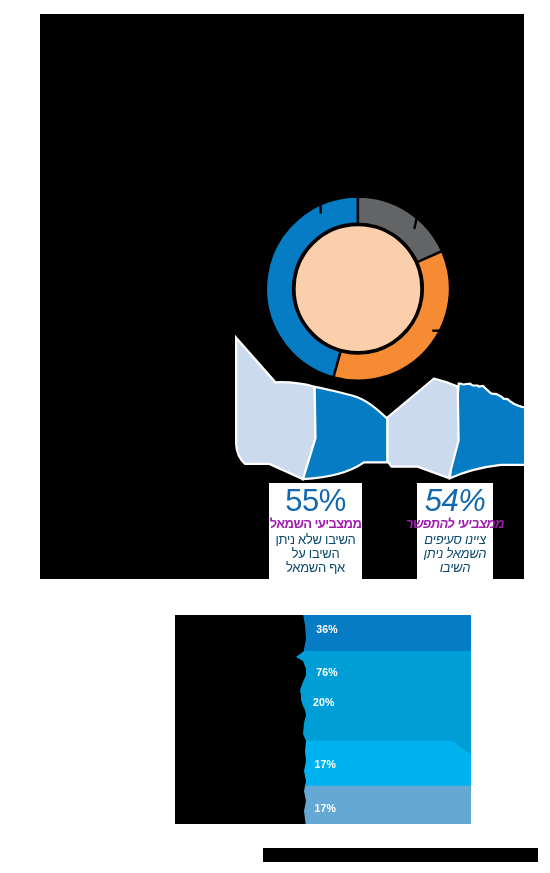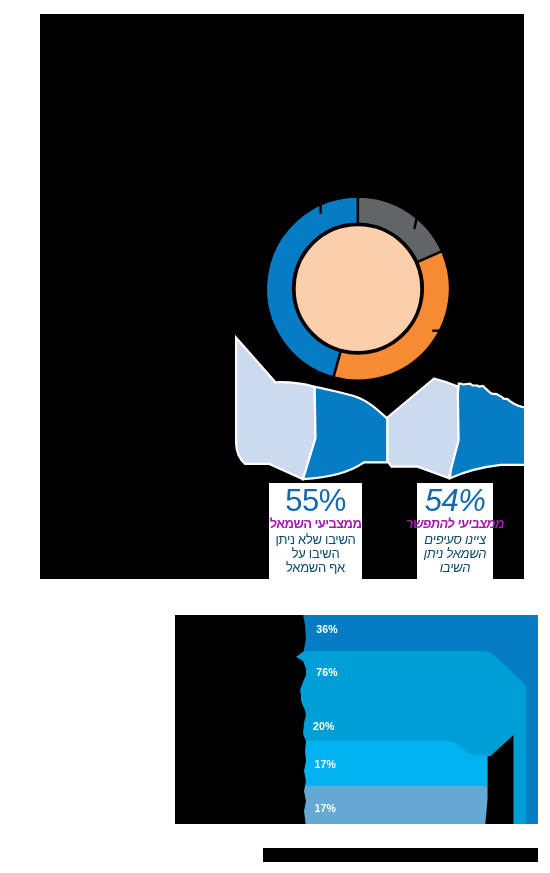--- a/index.html
+++ b/index.html
@@ -1,20 +1,20 @@
 <!DOCTYPE html>
 <html><head>
 <meta charset="utf-8">
 <style>
   html,body{margin:0;padding:0;background:#ffffff;}
   body{width:550px;height:873px;overflow:hidden;font-family:"Liberation Sans",sans-serif;position:relative;-webkit-font-smoothing:antialiased;}
   .stage{position:absolute;left:0;top:0;width:550px;height:873px;}
   .panel{position:absolute;overflow:hidden;}
   #top-panel{left:40px;top:14px;width:484px;height:565px;background:#000;}
-  #bottom-panel{left:175px;top:615px;width:363px;height:209px;background:#000;}
+  #bottom-panel{left:175px;top:615px;width:296px;height:209px;background:#000;}
   #caption-bar{position:absolute;left:263px;top:848px;width:275px;height:14px;background:#000;}
   svg{display:block;}
   .factbox{position:absolute;background:#ffffff;box-sizing:border-box;display:flex;flex-direction:column;align-items:center;
            direction:rtl;padding-top:5px;}
   .fb-pct{color:#1269b0;font-size:31px;line-height:26px;font-weight:400;letter-spacing:-0.5px;white-space:nowrap;}
   .fb-bold{font-weight:bold;font-size:13px;line-height:19px;color:#a21caf;white-space:nowrap;letter-spacing:-0.6px;}
   .fb-line{font-weight:normal;font-size:13px;line-height:14.2px;color:#0c4a6e;white-space:nowrap;letter-spacing:-0.3px;}
   .barlabel{position:absolute;color:#ffffff;font-size:10.5px;font-weight:bold;letter-spacing:0.1px;}
 </style>
 </head>
@@ -74,21 +74,21 @@
 
   <div class="panel" id="bottom-panel">
     <svg id="bars" width="550" height="873" viewBox="0 0 550 873" style="position:absolute;left:-175px;top:-616px;">
       <path fill="#057cc4" d="M120,607 L538,607 L538,835 L120,835 Z"></path>
       <path fill="#009ed6" d="M120,652.1 L483,652.1 Q490,652.4 494.5,656.5 L522.5,682.5 Q526.3,686.4 526.3,690 L526.3,835 L120,835 Z"></path>
       <path fill="#00b2f0" d="M120,741.7 L448,741.7 Q452.5,741.9 455.5,744.3 L470.5,755.2 Q473.5,756.6 476.5,756.6 L491.3,756.6 L491.3,835 L120,835 Z"></path>
       <path fill="#64a8d3" d="M120,786.7 L483,786.7 Q487.6,787 487.6,790.5 L487.6,835 L120,835 Z"></path>
     </svg>
     <div class="barlabel" style="left:141.3px;top:8.4px;">36%</div>
     <div class="barlabel" style="left:141.3px;top:51.3px;">76%</div>
-    <div class="barlabel" style="left:138.1px;top:105px;">20%</div>
+    <div class="barlabel" style="left:138.1px;top:81px;">20%</div>
     <div class="barlabel" style="left:139.5px;top:143.1px;">17%</div>
     <div class="barlabel" style="left:139.5px;top:186.7px;">17%</div>
     <svg id="textmask" width="550" height="873" viewBox="0 0 550 873" style="position:absolute;left:-175px;top:-616px;">
       <path fill="#000" d="M170,610 L302,610 L305,626 L306,640 L304,650 L304,652 L296,658 L303,662 L306,670 L306,676 L303,683 L300,691
                L301,696 L301,701 L303,707 L305,711 L306,716 L304,724 L303,735 L306,742 L305,752 L306,762 L304,772 L306,782
                L304,792 L306,802 L304,812 L306,828 L170,828 Z"></path>
       <path fill="#000" d="M513.4,736.1 L513.4,828 L485,828 L487.6,800 L487.6,757.1 L490.5,757.1 Z"></path>
     </svg>
   </div>
 

